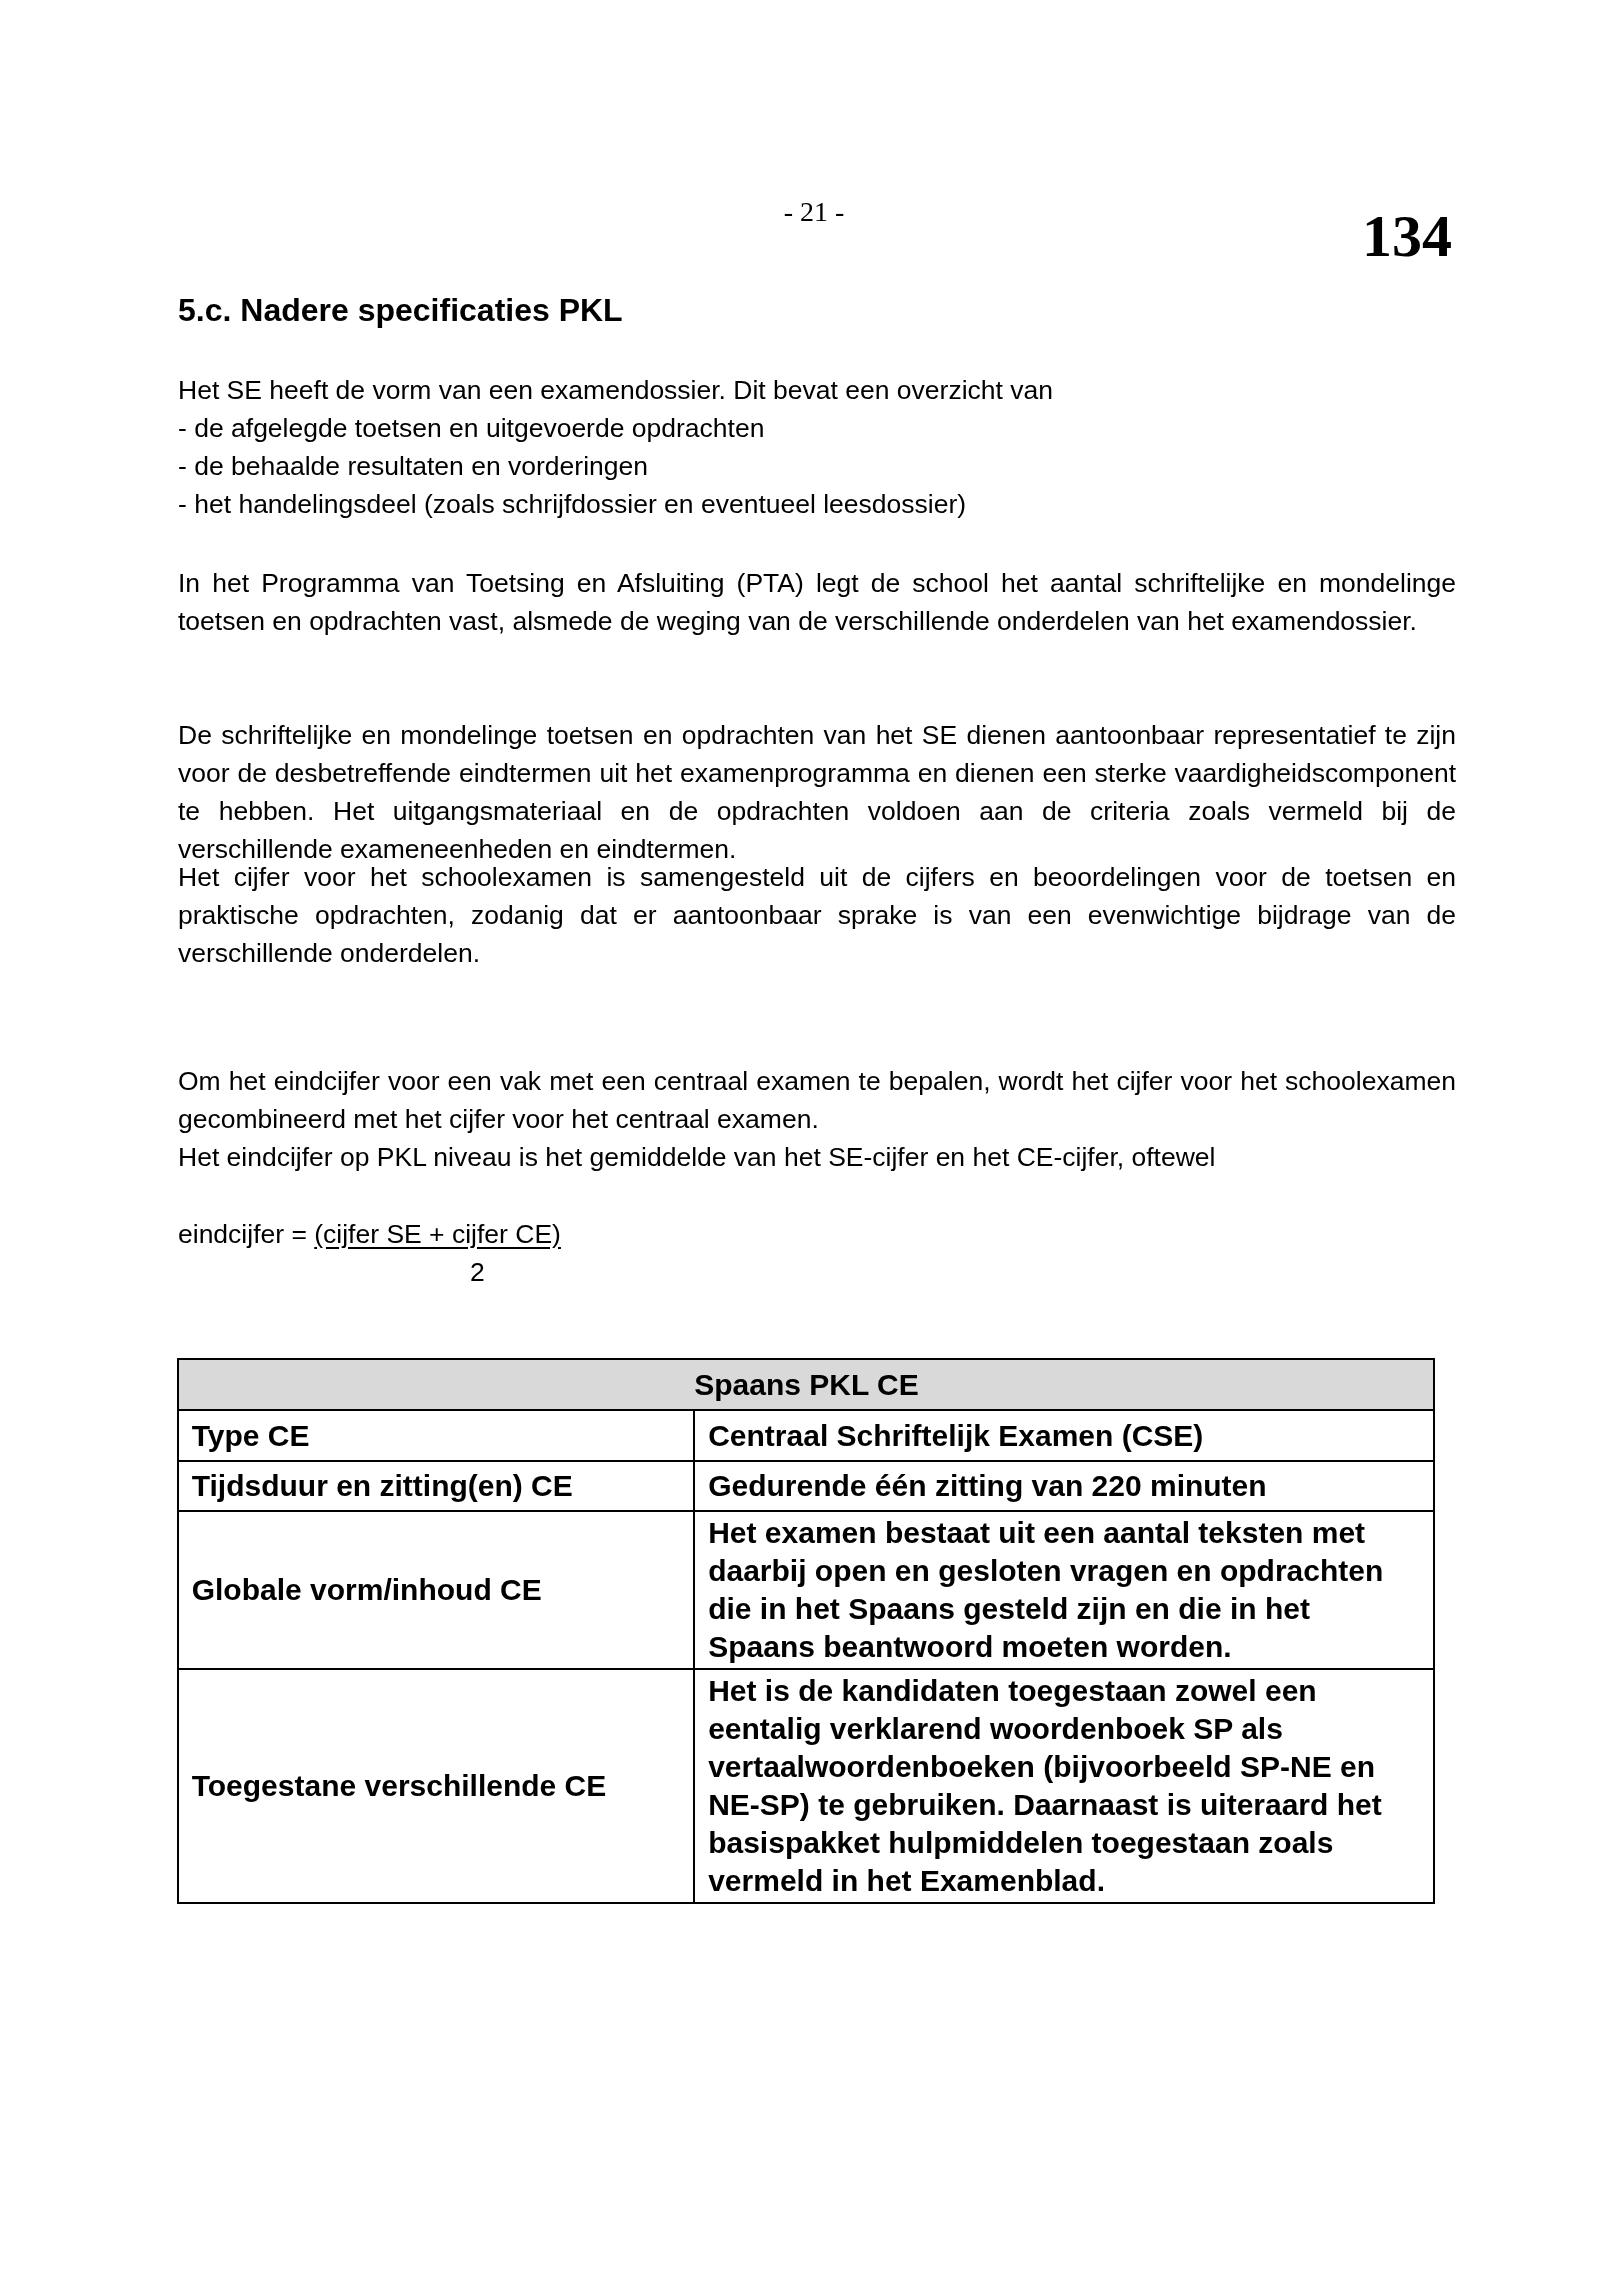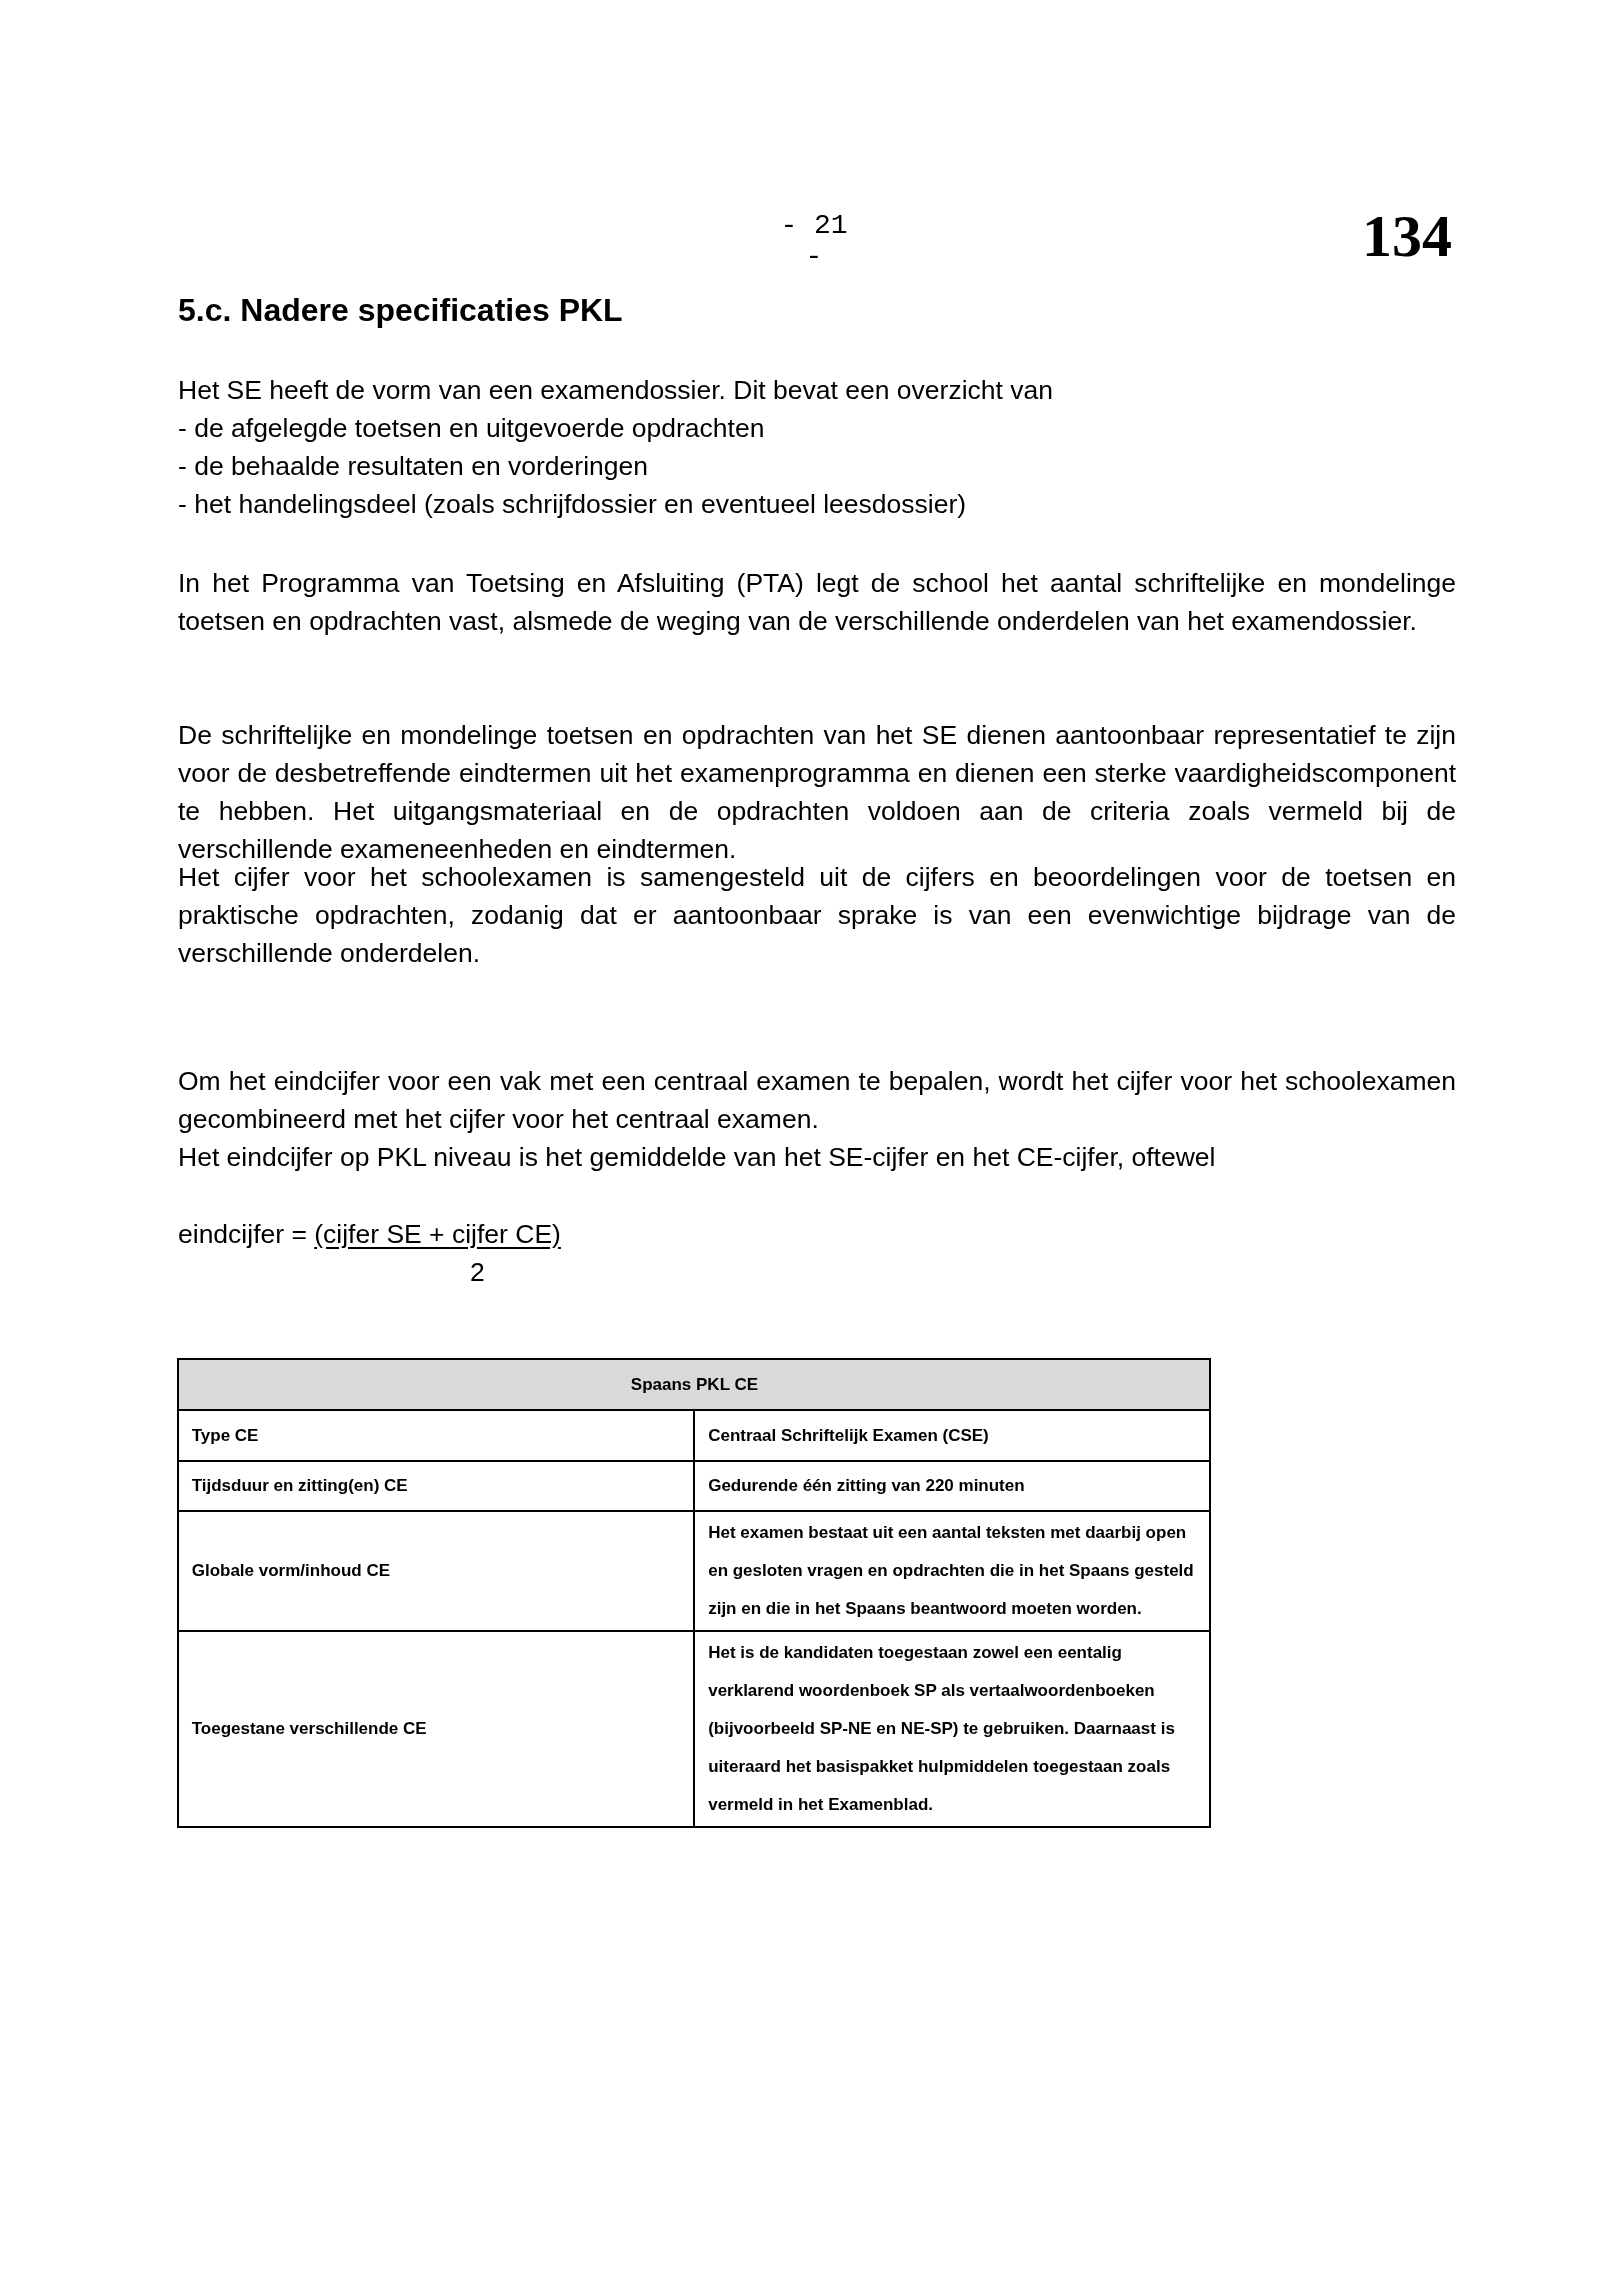--- a/index.html
+++ b/index.html
@@ -1,32 +1,32 @@
 <!DOCTYPE html>
 <html><head>
 <meta charset="utf-8">
 <style>
   html, body { margin: 0; padding: 0; background: #ffffff; }
   body { width: 1621px; height: 2293px; position: relative; overflow: hidden;
          font-family: "Liberation Sans", sans-serif; color: #000; }
-  .page-num { position: absolute; top: 210px; left: 765px; width: 98px; text-align: center;
-              font-family: Liberation Mono, monospace; font-size: 28px; }
+  .page-num { position: absolute; top: 196px; left: 765px; width: 98px; text-align: center;
+              font-family: Liberation Serif, serif; font-size: 28px; }
   .doc-num { position: absolute; top: 202px; left: 1353px; width: 108px; text-align: center;
              font-family: "Liberation Serif", serif; font-weight: bold; font-size: 60px; }
   .heading { position: absolute; top: 292px; left: 178px; margin: 0;
              font-size: 32px; font-weight: bold; color: #000000; }
   .para { position: absolute; left: 178px; width: 1278px; margin: 0;
           font-size: 26.5px; line-height: 38px; text-align: justify; }
   .para .line { display: block; }
   .para.last-left { text-align-last: left; }
   .formula { position: absolute; left: 178px; top: 1215px; font-size: 26.5px; line-height: 38px; }
   .formula .num { text-decoration: underline; text-underline-offset: 3.9px; }
   .formula .den { position: absolute; left: 292px; top: 38px; }
-  table.spec { position: absolute; left: 177px; top: 1358px; width: 1034px;
-               border-collapse: collapse; font-size: 17px; line-height: 38px; }
+  table.spec { position: absolute; left: 177px; top: 1358px; width: 1258px;
+               border-collapse: collapse; font-size: 30px; line-height: 38px; }
   table.spec td, table.spec th { border: 2px solid #000; padding: 2px 11.8px 2px 12.7px; vertical-align: middle; font-weight: bold; }
   table.spec th { background: #d9d9d9; font-weight: bold; text-align: center; height: 45px; }
   table.spec td.label { width: 490px; }
   table.spec td.value { text-align: left; }
 </style>
 </head>
 <body>
 
 <div class="page-num">- 21 -</div>
 <div class="doc-num">134</div>

